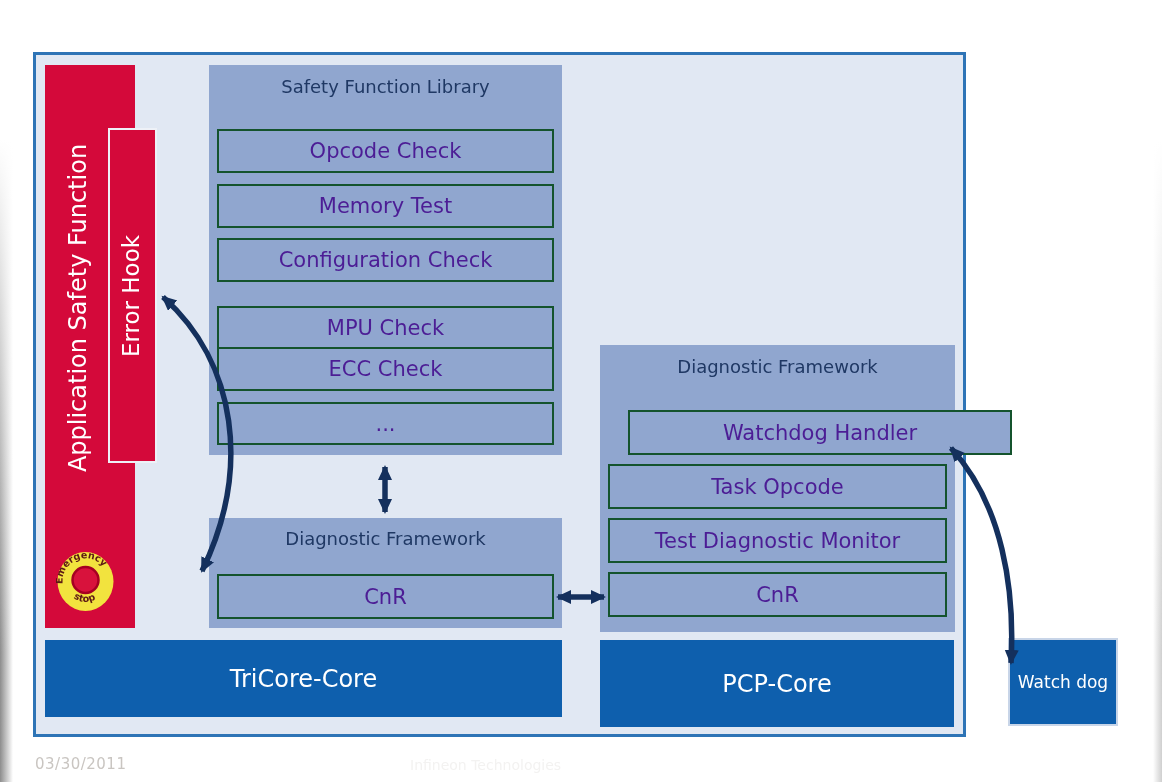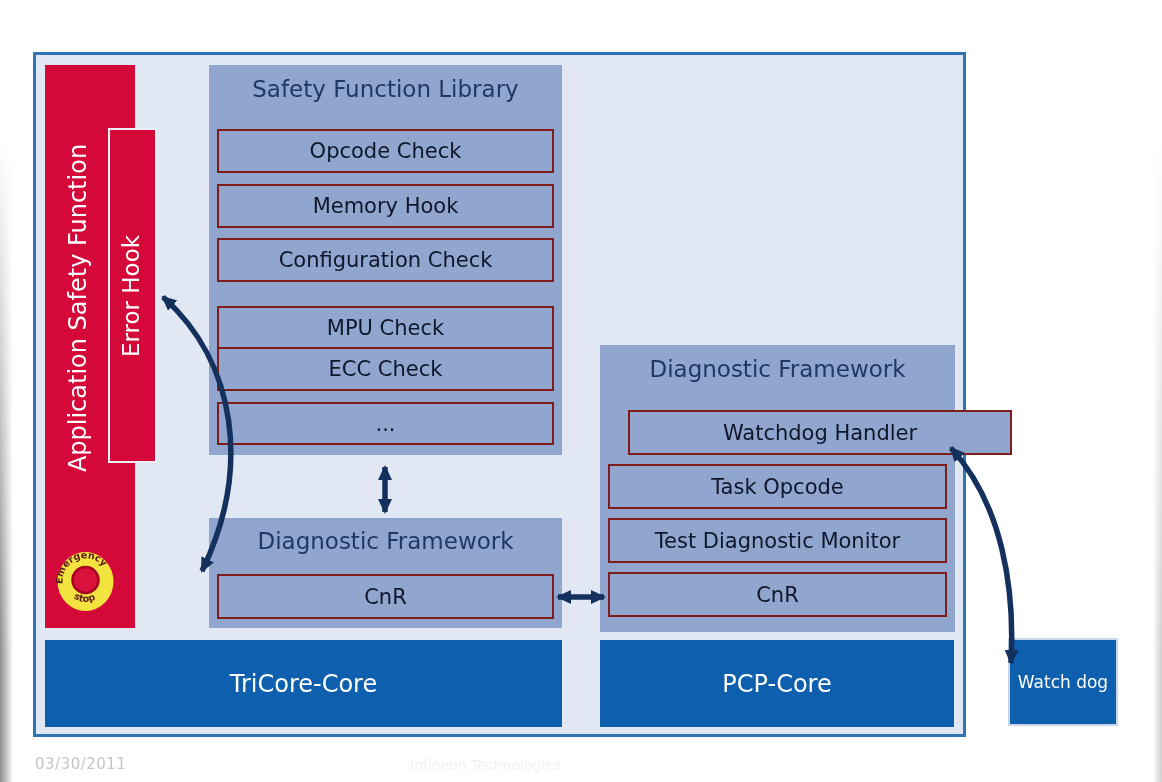--- a/index.html
+++ b/index.html
@@ -22,25 +22,25 @@
     position:absolute;transform:rotate(-90deg);transform-origin:center;
     color:#ffffff;text-align:center;white-space:nowrap;
   }
   .app-label{font-size:24px;}
   .hook-label{font-size:23px;}
 
   
   .mid-box{background:#90a6cf;}
   .box-title{
     position:absolute;left:0;right:0;text-align:center;
-    color:#1f3864;font-size:23px;
+    color:#1f3864;font-size:18px;
   }
   .item{
-    background:#90a6cf;border:2px solid #7f1d1d;
-    color:#0f172a;font-size:21px;
+    background:#90a6cf;border:2px solid #14532d;
+    color:#4c1d95;font-size:21px;
     display:flex;align-items:center;justify-content:center;
     text-align:center;
   }
 
   
   .core{
     background:#0e5fad;color:#ffffff;font-size:24px;
     display:flex;align-items:center;justify-content:center;text-align:center;
   }
   .watchdog{
@@ -84,40 +84,40 @@
   </text>
   <text font-size="9.5" font-weight="bold" fill="#5c1a14" font-family="DejaVu Sans, sans-serif">
     <textPath href="#emBot" startOffset="3">stop</textPath>
   </text>
 </svg>
 
 <div class="abs mid-box" style="left:209px;top:65px;width:353px;height:390px;">
   <div class="box-title" style="top:11px;">Safety Function Library</div>
 </div>
 <div class="abs item" style="left:217px;top:129px;width:337px;height:44px;">Opcode Check</div>
-<div class="abs item" style="left:217px;top:184px;width:337px;height:44px;">Memory Hook</div>
+<div class="abs item" style="left:217px;top:184px;width:337px;height:44px;">Memory Test</div>
 <div class="abs item" style="left:217px;top:238px;width:337px;height:44px;">Configuration Check</div>
 <div class="abs item" style="left:217px;top:306px;width:337px;height:44px;">MPU Check</div>
 <div class="abs item" style="left:217px;top:347px;width:337px;height:44px;">ECC Check</div>
 <div class="abs item" style="left:217px;top:402px;width:337px;height:43px;">...</div>
 
 <div class="abs mid-box" style="left:209px;top:518px;width:353px;height:110px;">
   <div class="box-title" style="top:10px;"></div>
 </div>
 <div class="abs box-title" style="left:209px;top:528px;width:353px;">Diagnostic Framework</div>
 <div class="abs item" style="left:217px;top:574px;width:337px;height:45px;">CnR</div>
 
 <div class="abs mid-box" style="left:600px;top:345px;width:355px;height:287px;"></div>
 <div class="abs box-title" style="left:600px;top:356px;width:355px;">Diagnostic Framework</div>
 <div class="abs item" style="left:608px;top:410px;width:384px;height:45px;margin-left:20px;">Watchdog Handler</div>
 <div class="abs item" style="left:608px;top:464px;width:339px;height:45px;">Task Opcode</div>
 <div class="abs item" style="left:608px;top:518px;width:339px;height:45px;">Test Diagnostic Monitor</div>
 <div class="abs item" style="left:608px;top:572px;width:339px;height:45px;">CnR</div>
 
-<div class="abs core" style="left:45px;top:640px;width:517px;height:87px;">TriCore-Core</div>
+<div class="abs core" style="left:45px;top:640px;width:517px;height:77px;">TriCore-Core</div>
 <div class="abs core" style="left:600px;top:640px;width:354px;height:87px;">PCP-Core</div>
 
 <div class="abs watchdog" style="left:1008px;top:638px;width:110px;height:88px;">Watch dog</div>
 
 <svg class="overlay" width="1162" height="782" viewBox="0 0 1162 782">
   <defs>
     <marker id="ahE" markerUnits="userSpaceOnUse" markerWidth="22" markerHeight="22" refX="13" refY="7" orient="auto">
       <path d="M0,0 L15,7 L0,14 z" fill="#14305d"></path>
     </marker>
     <marker id="ahS" markerUnits="userSpaceOnUse" markerWidth="22" markerHeight="22" refX="13" refY="7" orient="auto-start-reverse">

